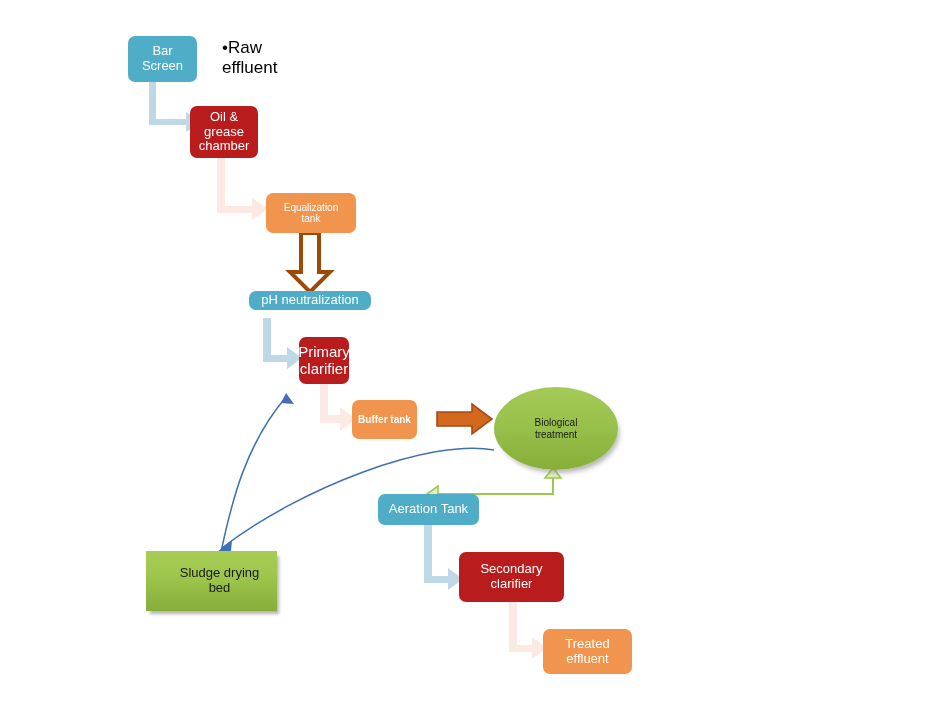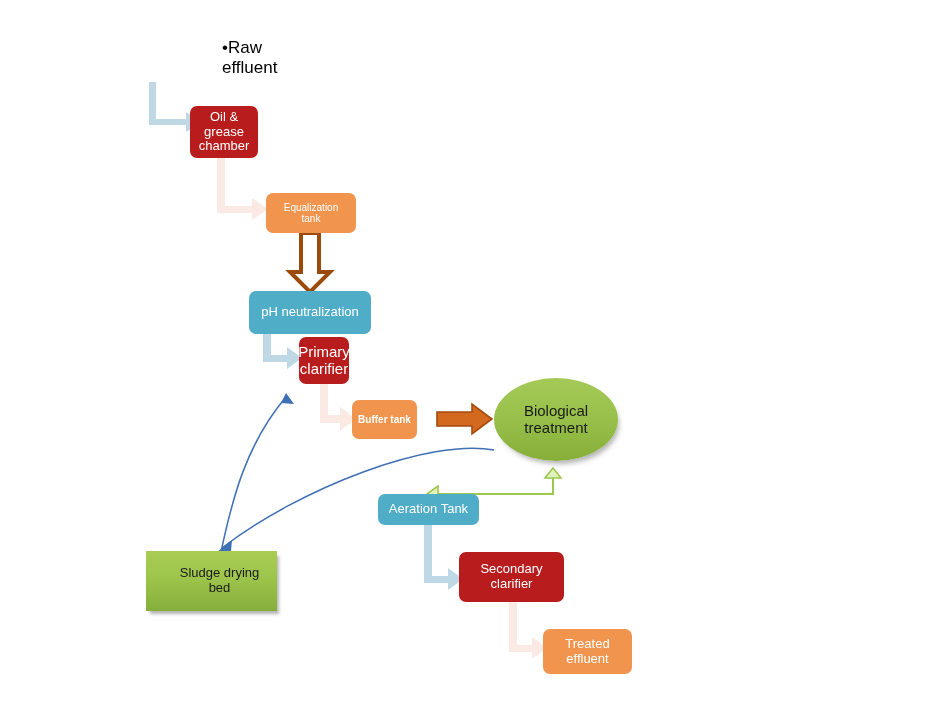--- a/index.html
+++ b/index.html
@@ -131,46 +131,50 @@
 
     <g>
       <path d="M 494 450 C 430 438, 300 488, 222 548" fill="none" stroke="#3F6FB5" stroke-width="1.5"></path>
       <polygon points="217,552 232,540 231,551" fill="#3F6FB5"></polygon>
     </g>
   </svg>
 
   <div class="rawtext" style="left:222px; top:38px; width:84px;">•Raw
 effluent</div>
 
+  <div class="node rounded blue" style="left:128px; top:36px; width:69px; height:46px; font-size:13px;">
+    <span class="node-label">Bar
+Screen</span>
+  </div>
 
   <div class="node rounded green" style="left:190px; top:106px; width:68px; height:52px; font-size:13px;">
     <span class="node-label">Oil &amp;
 grease
 chamber</span>
   </div>
 
   <div class="node rounded orange" style="left:266px; top:193px; width:90px; height:40px; font-size:10px;">
     <span class="node-label">Equalization
 tank</span>
   </div>
 
-  <div class="node rounded blue" style="left:249px; top:291px; width:122px; height:43px; font-size:13px;">
+  <div class="node rounded blue" style="left:249px; top:291px; width:122px; height:19px; font-size:13px;">
     <span class="node-label">pH neutralization</span>
   </div>
 
   <div class="node rounded green" style="left:299px; top:337px; width:50px; height:47px; font-size:15px;">
     <span class="node-label">Primary
 clarifier</span>
   </div>
 
   <div class="node rounded orange" style="left:352px; top:400px; width:65px; height:39px; font-size:10px;font-weight:bold;">
     <span class="node-label">Buffer tank</span>
   </div>
 
-  <div class="node ellipse" style="left:494px; top:378px; width:124px; height:83px; font-size:15px;align-items:center;">
+  <div class="node ellipse" style="left:494px; top:387px; width:124px; height:83px; font-size:10px;align-items:center;">
     <span class="node-label">Biological
 treatment</span>
   </div>
 
   <div class="node rounded blue" style="left:378px; top:494px; width:101px; height:31px; font-size:13px;">
     <span class="node-label">Aeration Tank</span>
   </div>
 
   <div class="node olive-rect" style="left:146px; top:551px; width:131px; height:60px; font-size:13px;padding-left:16px;">
     <span class="node-label">Sludge drying

